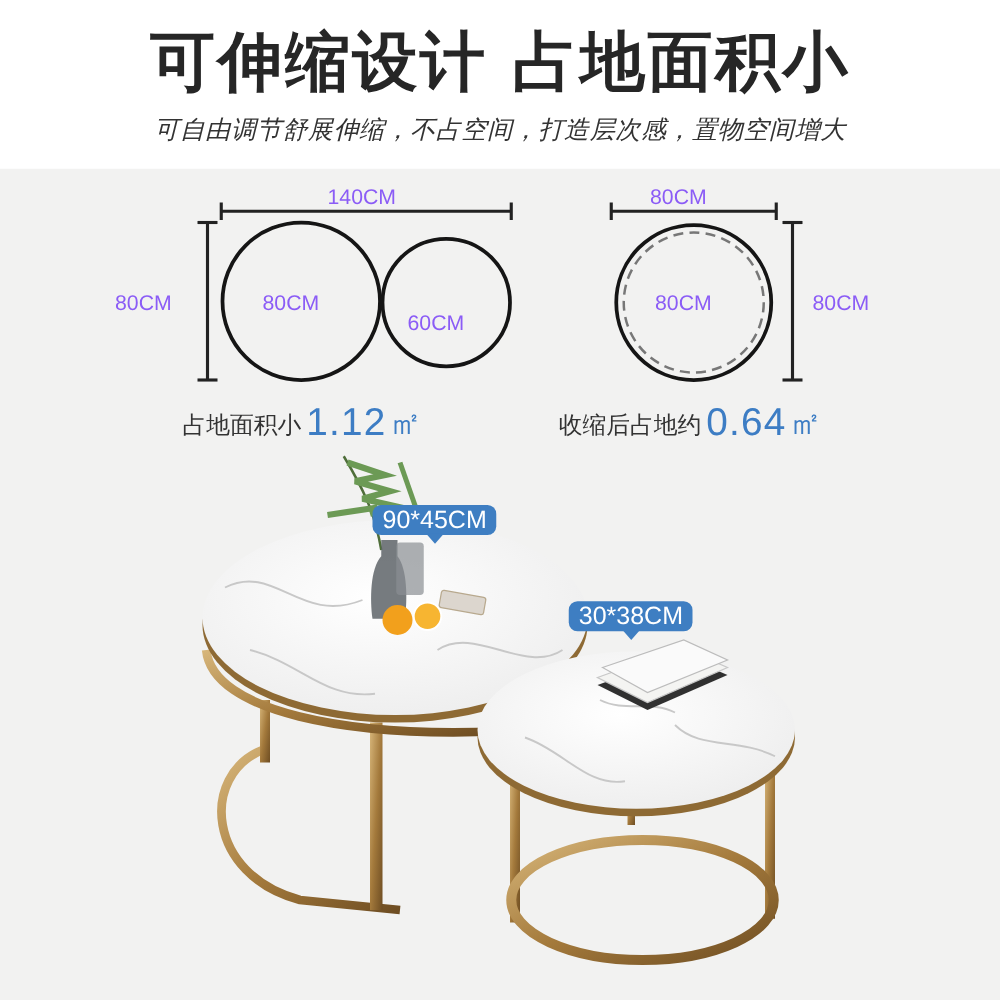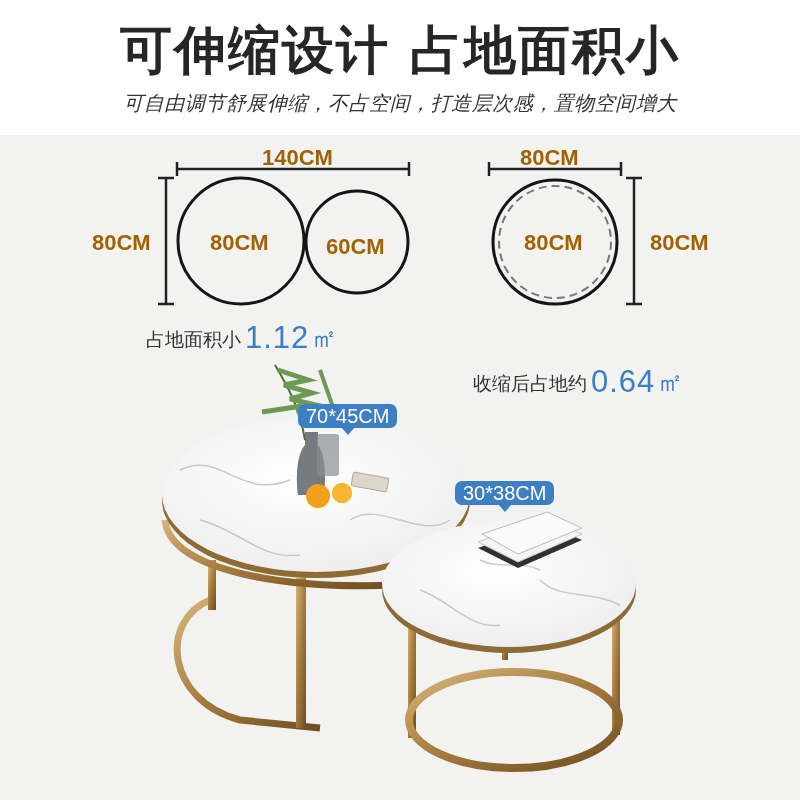--- a/index.html
+++ b/index.html
@@ -17,24 +17,23 @@
     position: absolute; left: 0; top: 18px; width: 800px; text-align: center;
     font-size: 52px; font-weight: bold; color: #262626; letter-spacing: 2px;
     line-height: 64px;
   }
   .subtitle {
     position: absolute; left: 0; top: 88px; width: 800px; text-align: center;
     font-size: 20px; color: #333; line-height: 30px; letter-spacing: 0.5px; font-style: italic;
   }
   .diagram { position: absolute; left: 0; top: 0; width: 800px; height: 800px; }
   .dim-label {
-    position: absolute; font-size: 22px; color: #a16207; line-height: 22px;
+    position: absolute; font-size: 17px; color: #8b5cf6; line-height: 22px;
     font-family: "Liberation Sans", "DejaVu Sans", sans-serif;
     white-space: nowrap;
-    font-weight: bold;
   }
   .area-text {
     position: absolute; font-size: 19px; color: #333; line-height: 40px; white-space: nowrap;
   }
   .area-value {
     font-size: 31px; color: #3d7dc4; font-family: "Liberation Sans", sans-serif;
     vertical-align: -2px; margin-left: 4px; letter-spacing: 1px;
   }
   .area-unit { font-size: 26px; color: #3d7dc4; vertical-align: -1px; margin-left: 2px; }
   .badge {
@@ -86,30 +85,30 @@
     <line x1="626" y1="304" x2="642" y2="304"></line>
   </g>
 
   <circle cx="555" cy="242" r="62" stroke="#151515" stroke-width="3" fill="none"></circle>
   <circle cx="555" cy="242" r="56" stroke="#777" stroke-width="2" stroke-dasharray="8 5" fill="none"></circle>
 </svg>
 
 <div class="dim-label" style="left:262px; top:147px;">140CM</div>
 <div class="dim-label" style="left:92px; top:232px;">80CM</div>
 <div class="dim-label" style="left:210px; top:232px;">80CM</div>
-<div class="dim-label" style="left:326px; top:236px;">60CM</div>
+<div class="dim-label" style="left:326px; top:248px;">60CM</div>
 
 <div class="dim-label" style="left:520px; top:147px;">80CM</div>
 <div class="dim-label" style="left:524px; top:232px;">80CM</div>
 <div class="dim-label" style="left:650px; top:232px;">80CM</div>
 
 <div class="area-text" style="left:146px; top:318px;">
   <span>占地面积小</span><span class="area-value">1.12</span><span class="area-unit">㎡</span>
 </div>
-<div class="area-text" style="left:473px; top:318px;margin-top:44px;">
+<div class="area-text" style="left:447px; top:318px;">
   <span>收缩后占地约</span><span class="area-value">0.64</span><span class="area-unit">㎡</span>
 </div>
 
 <svg class="product" width="800" height="800" viewBox="0 0 800 800">
   <defs>
     <linearGradient id="gold" x1="0" y1="0" x2="1" y2="1">
       <stop offset="0" stop-color="#d7b67a"></stop>
       <stop offset="0.5" stop-color="#a47a3c"></stop>
       <stop offset="1" stop-color="#6e4d22"></stop>
     </linearGradient>
@@ -160,14 +159,14 @@
     <path d="M 420 590 C 450 600, 470 630, 500 625 M 540 580 C 560 600, 590 590, 620 605 M 480 560 C 500 570, 520 560, 540 570" stroke="#c8c8c8" stroke-width="1.5" fill="none"></path>
   </g>
 
   <g>
     <path d="M 478 548 L 545 524 L 582 540 L 518 568 Z" fill="#303030"></path>
     <path d="M 478 542 L 545 518 L 582 534 L 518 562 Z" fill="#f4f4f2" stroke="#c8c8c8"></path>
     <path d="M 482 534 L 547 512 L 582 528 L 518 554 Z" fill="#fafafa" stroke="#bcbcbc"></path>
   </g>
 </svg>
 
-<div class="badge" style="left:298px; top:404px;">70*45CM</div>
+<div class="badge" style="left:298px; top:404px;">90*45CM</div>
 <div class="badge" style="left:455px; top:481px;">30*38CM</div>
 
 </body></html>

